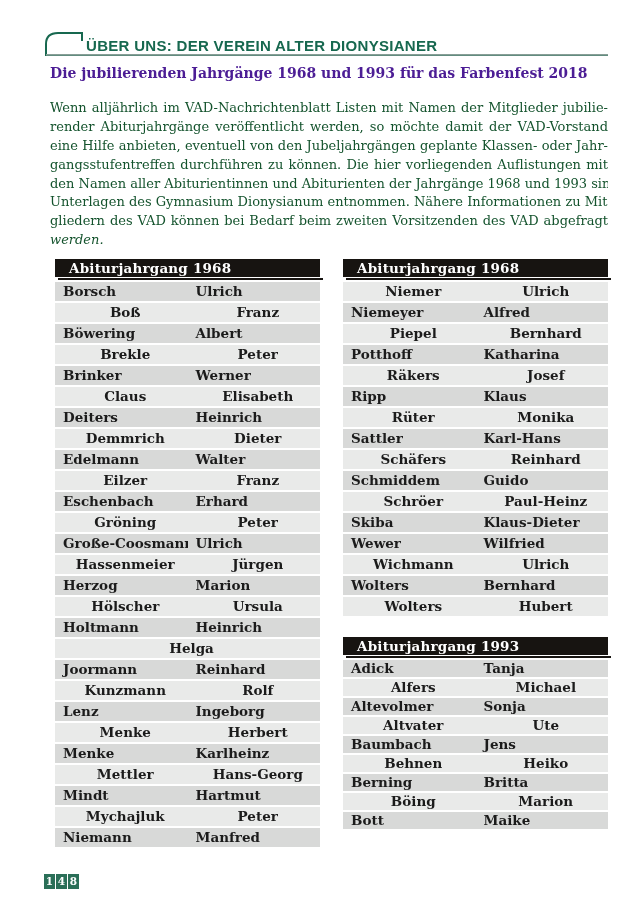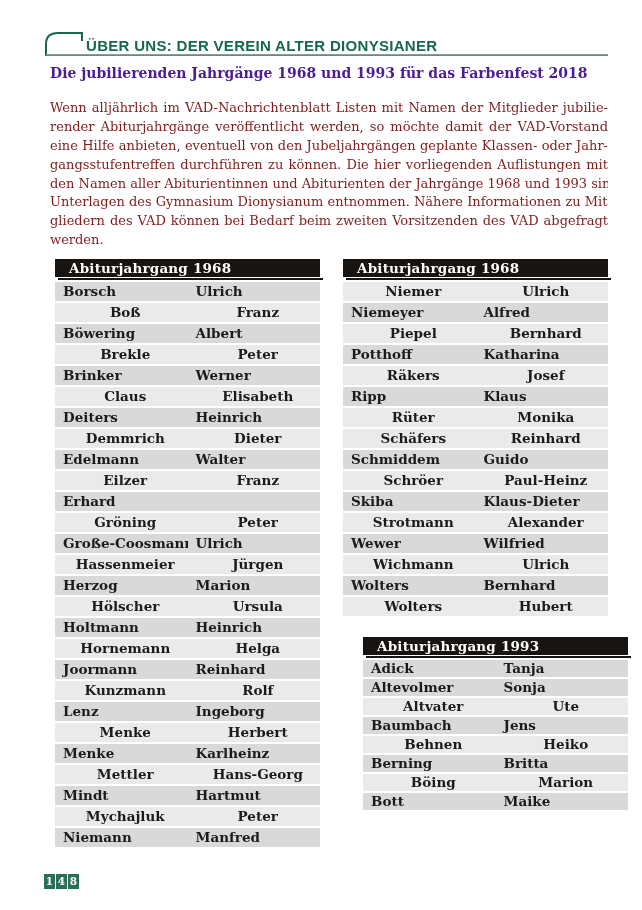--- a/index.html
+++ b/index.html
@@ -25,31 +25,31 @@
 
   
   .title{
     position:absolute;left:50px;top:65px;width:558px;
     font-weight:bold;font-size:14px;color:#4c1d95;white-space:nowrap;
   }
 
   
   .bodytext{position:absolute;left:50px;top:99px;width:558px;}
   .bodyline{
-    font-size:13px;line-height:18.9px;height:18.9px;color:#7f1d1d;
+    font-size:13px;line-height:18.9px;height:18.9px;color:#14532d;
     text-align:justify;text-align-last:justify;overflow:hidden;white-space:nowrap;
   }
-  .bodyline.lastline{text-align-last:left;}
+  .bodyline.lastline{text-align-last:left;font-style:italic;}
 
   
   .tcol{position:absolute;width:265px;}
   .tcol-left{left:55px;top:259px;}
   .tcol-right{left:343px;top:259px;}
   .mtable{width:265px;}
-  .mtable + .mtable{margin-top:21px;margin-left:20px;}
+  .mtable + .mtable{margin-top:21px;}
   .thead{
     height:18px;background:var(--bar,#171411);color:#fff;
     font-weight:bold;font-size:13.5px;line-height:18px;
     padding-left:14px;letter-spacing:.2px;
   }
   .tshadow{height:2px;background:var(--bar,#171411);margin:1px -3px 2px 3px;}
   .trow{display:flex;gap:0;margin-bottom:2px;}
   .mtable.t68 .trow{height:19px;}
   .mtable.t93 .trow{height:17px;}
   .cell{
@@ -131,20 +131,21 @@
           </div>
           <div class="trow dark">
             <div class="cell">Edelmann</div>
             <div class="cell">Walter</div>
           </div>
           <div class="trow light">
             <div class="cell">Eilzer</div>
             <div class="cell">Franz</div>
           </div>
           <div class="trow dark">
+            <div class="cell">Eschenbach</div>
             <div class="cell">Erhard</div>
           </div>
           <div class="trow light">
             <div class="cell">Gröning</div>
             <div class="cell">Peter</div>
           </div>
           <div class="trow dark">
             <div class="cell">Große-Coosmann</div>
             <div class="cell">Ulrich</div>
           </div>
@@ -158,21 +159,20 @@
           </div>
           <div class="trow light">
             <div class="cell">Hölscher</div>
             <div class="cell">Ursula</div>
           </div>
           <div class="trow dark">
             <div class="cell">Holtmann</div>
             <div class="cell">Heinrich</div>
           </div>
           <div class="trow light">
-            <div class="cell">Hornemann</div>
             <div class="cell">Helga</div>
           </div>
           <div class="trow dark">
             <div class="cell">Joormann</div>
             <div class="cell">Reinhard</div>
           </div>
           <div class="trow light">
             <div class="cell">Kunzmann</div>
             <div class="cell">Rolf</div>
           </div>
@@ -234,39 +234,39 @@
             <div class="cell">Josef</div>
           </div>
           <div class="trow dark">
             <div class="cell">Ripp</div>
             <div class="cell">Klaus</div>
           </div>
           <div class="trow light">
             <div class="cell">Rüter</div>
             <div class="cell">Monika</div>
           </div>
+          <div class="trow dark">
+            <div class="cell">Sattler</div>
+            <div class="cell">Karl-Hans</div>
+          </div>
           <div class="trow light">
             <div class="cell">Schäfers</div>
             <div class="cell">Reinhard</div>
           </div>
           <div class="trow dark">
             <div class="cell">Schmiddem</div>
             <div class="cell">Guido</div>
           </div>
           <div class="trow light">
             <div class="cell">Schröer</div>
             <div class="cell">Paul-Heinz</div>
           </div>
           <div class="trow dark">
             <div class="cell">Skiba</div>
             <div class="cell">Klaus-Dieter</div>
-          </div>
-          <div class="trow light">
-            <div class="cell">Strotmann</div>
-            <div class="cell">Alexander</div>
           </div>
           <div class="trow dark">
             <div class="cell">Wewer</div>
             <div class="cell">Wilfried</div>
           </div>
           <div class="trow light">
             <div class="cell">Wichmann</div>
             <div class="cell">Ulrich</div>
           </div>
           <div class="trow dark">
@@ -280,20 +280,24 @@
         </div>
     </div>
     <div class="mtable t93">
       <div class="thead">Abiturjahrgang 1993</div>
       <div class="tshadow"></div>
       <div class="tbody">
           <div class="trow dark">
             <div class="cell">Adick</div>
             <div class="cell">Tanja</div>
           </div>
+          <div class="trow light">
+            <div class="cell">Alfers</div>
+            <div class="cell">Michael</div>
+          </div>
           <div class="trow dark">
             <div class="cell">Altevolmer</div>
             <div class="cell">Sonja</div>
           </div>
           <div class="trow light">
             <div class="cell">Altvater</div>
             <div class="cell">Ute</div>
           </div>
           <div class="trow dark">
             <div class="cell">Baumbach</div>

